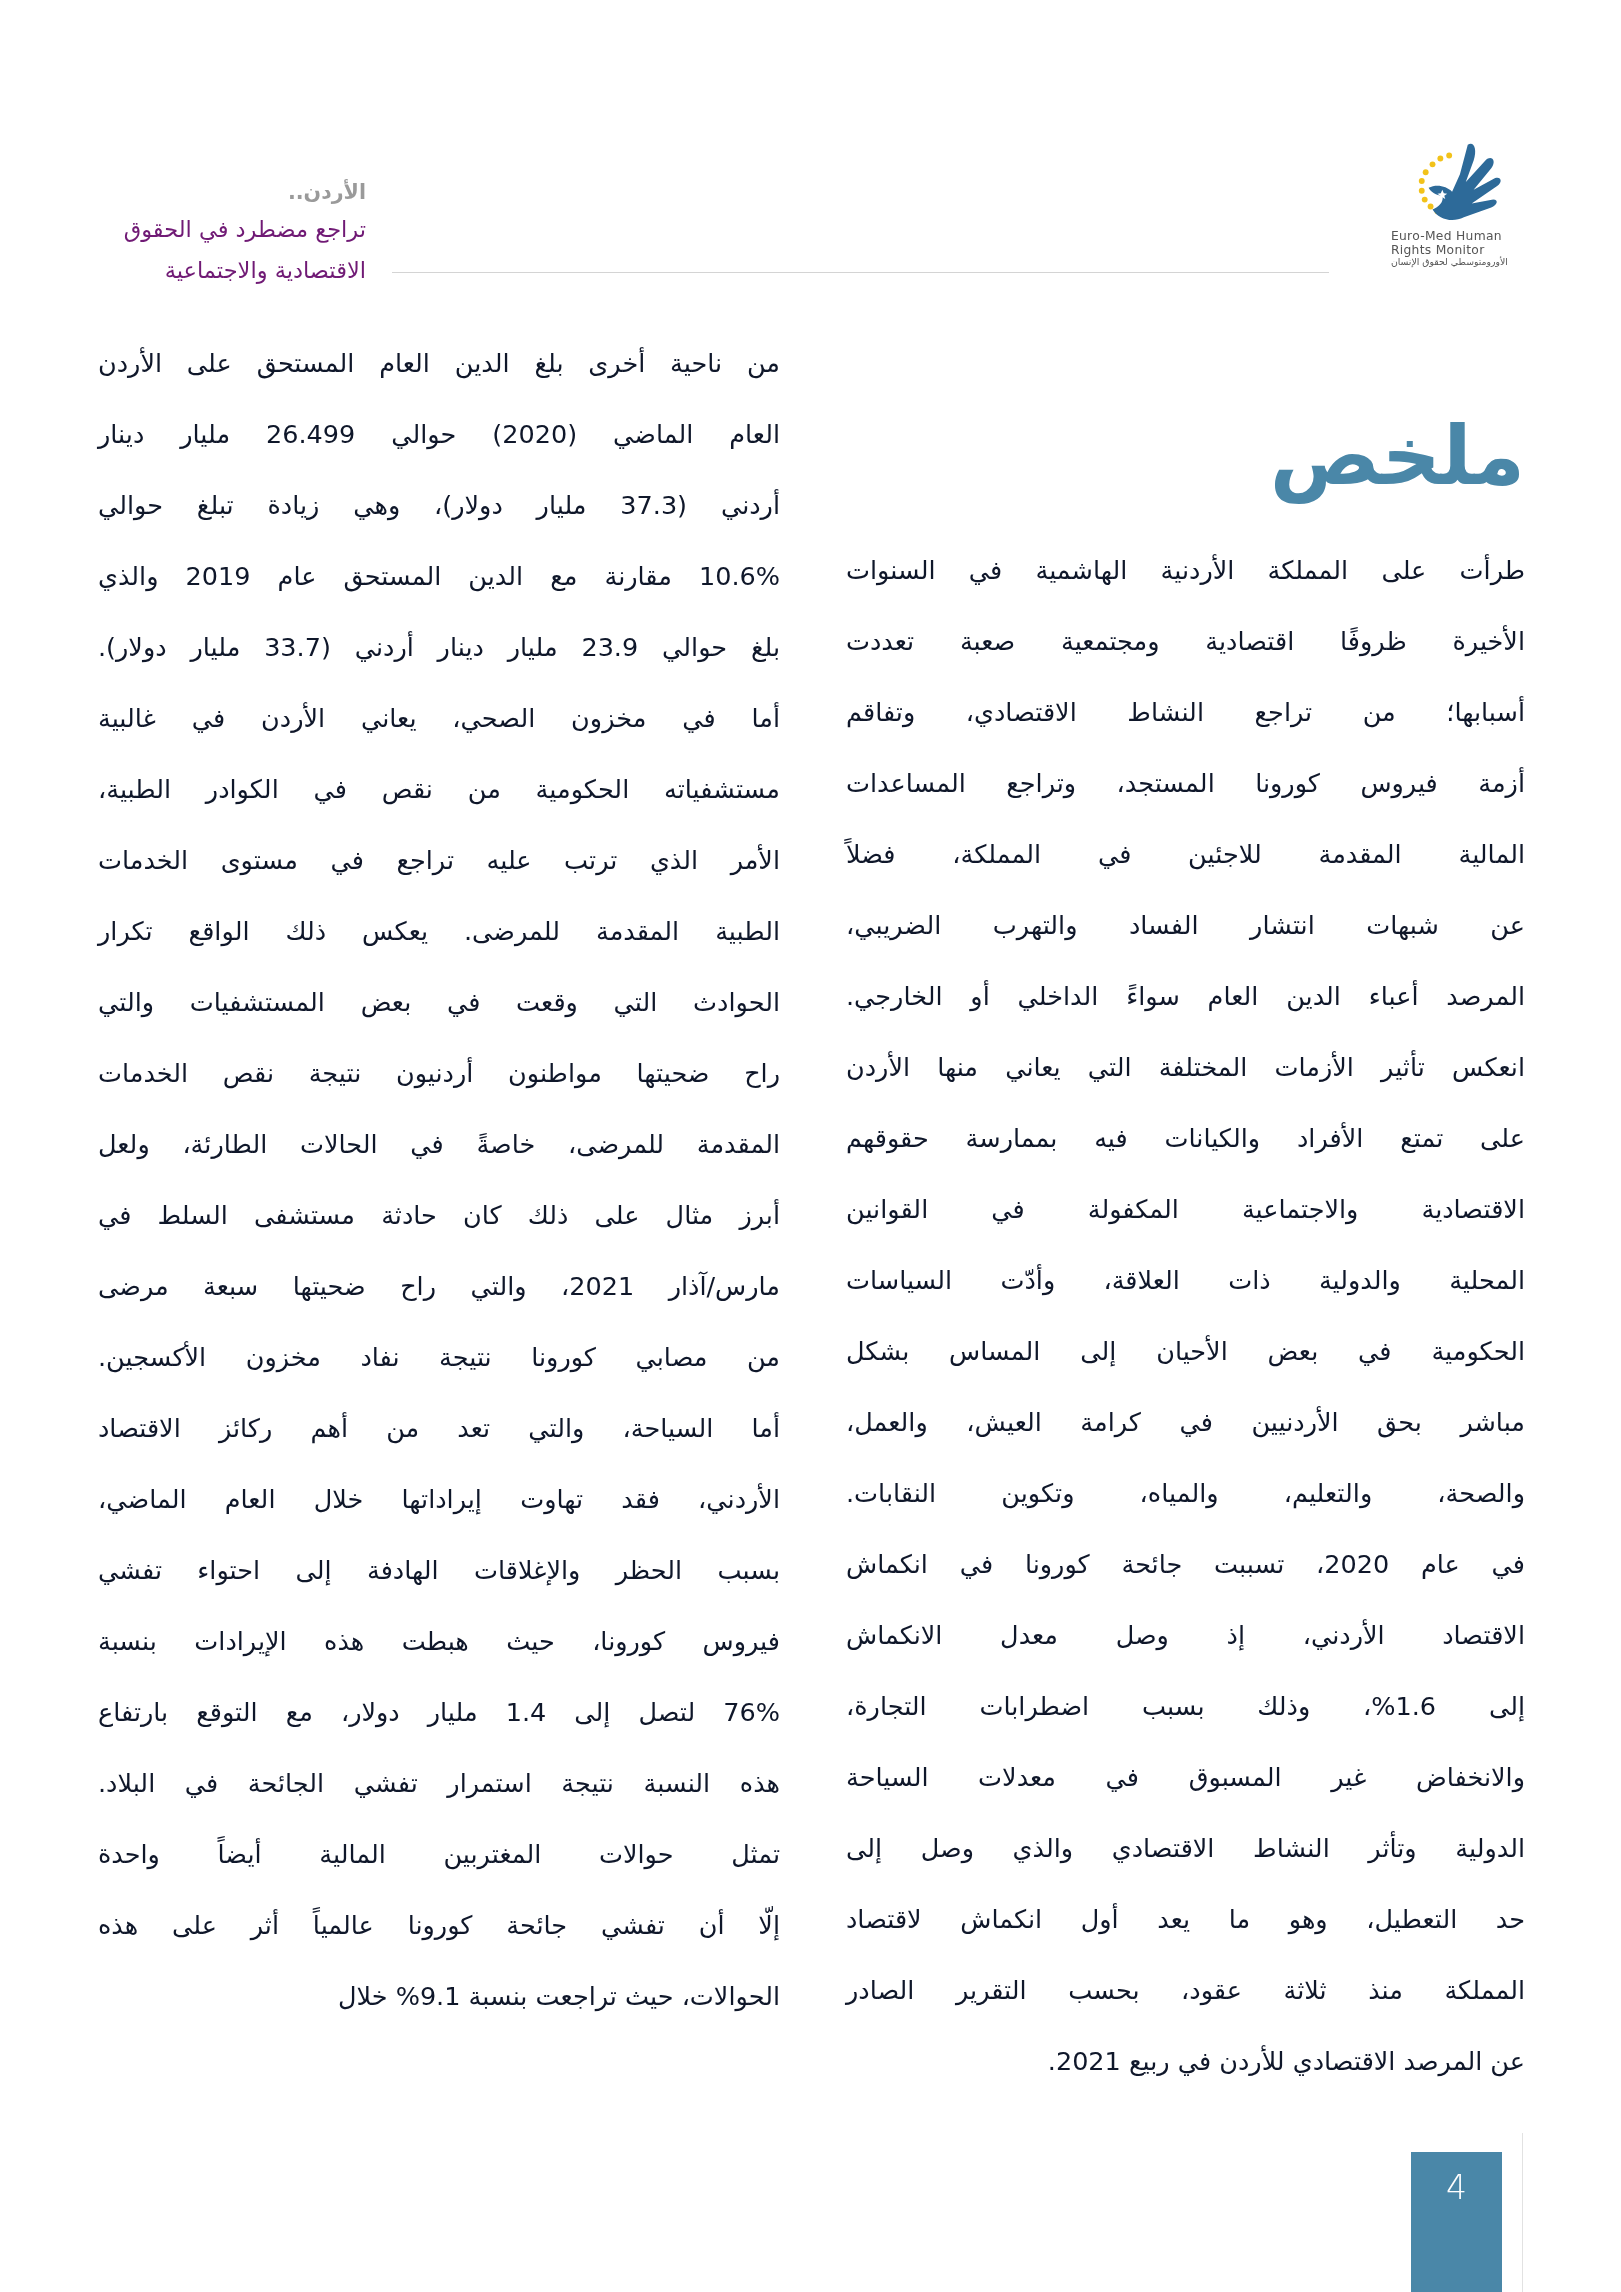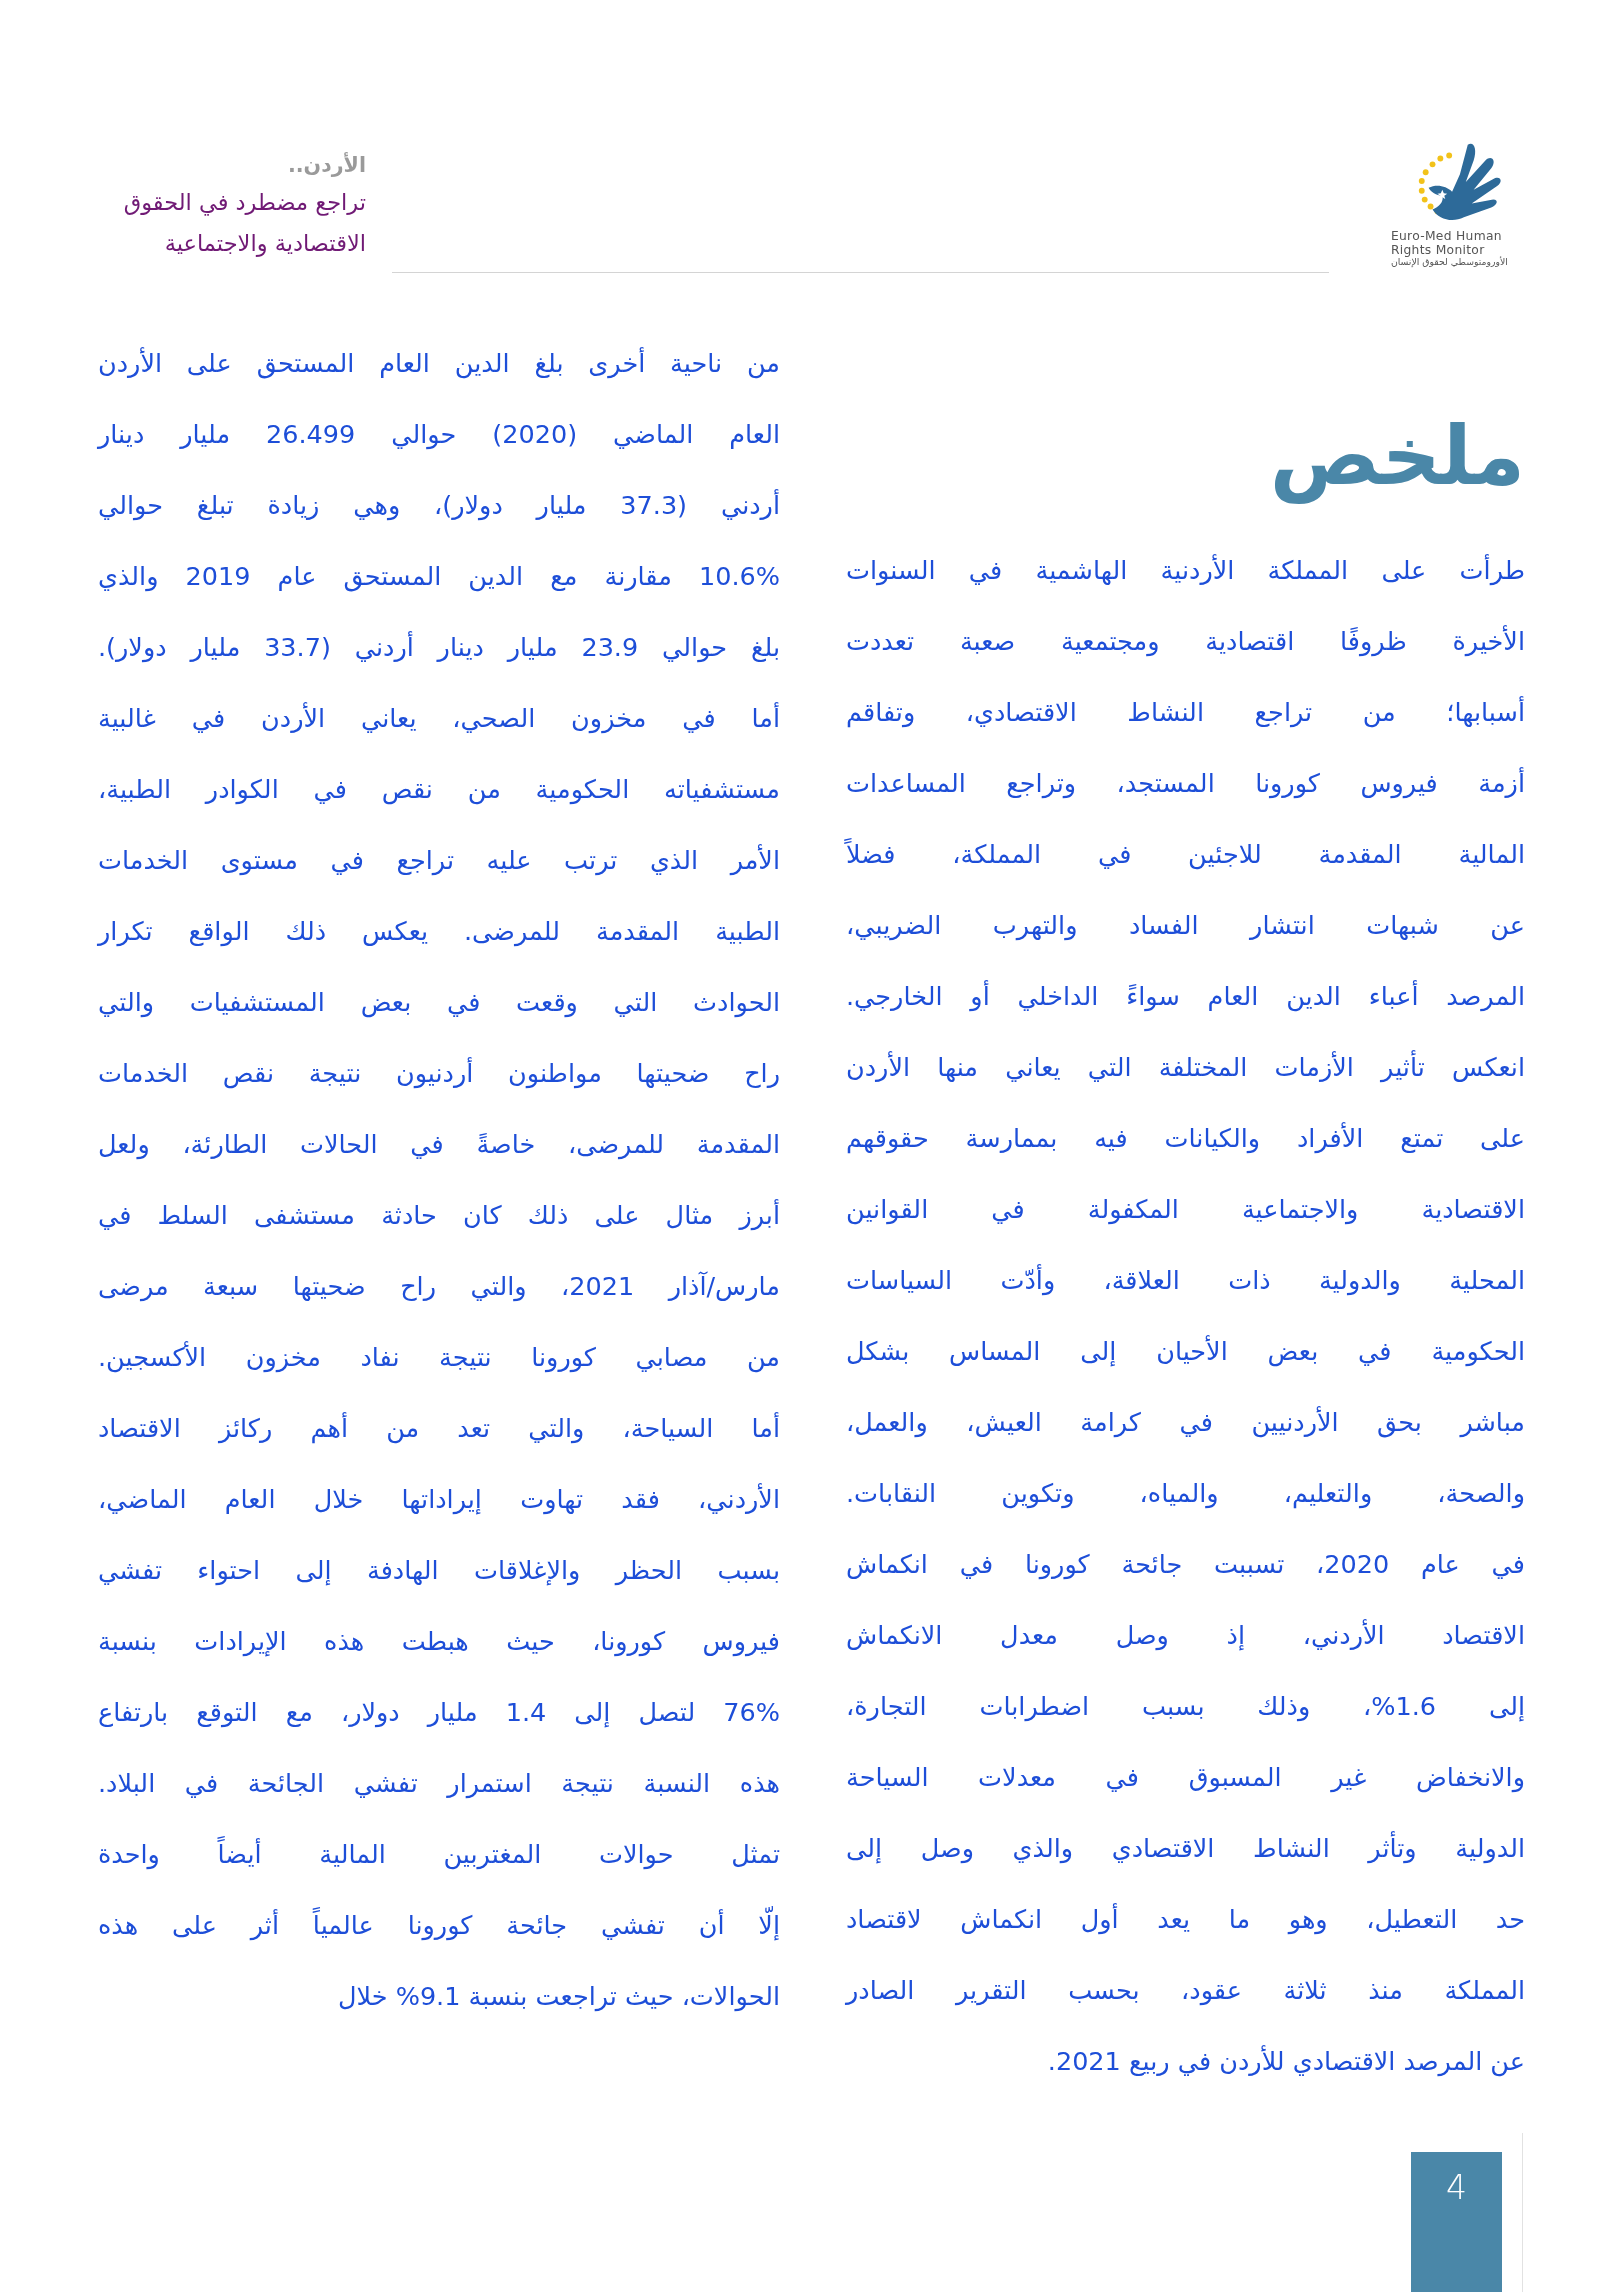--- a/index.html
+++ b/index.html
@@ -41,21 +41,21 @@
     .logo-ar {
       font-size: 9.3px;
       display: block;
       direction: rtl;
       text-align: left;
       width: 125px;
     }
     .header-title {
       position: absolute;
       right: 1255px;
-      top: 149px;
+      top: 176px;
       direction: rtl;
       width: 294px;
     }
     .header-title .h1 {
       font-family: "DejaVu Sans", sans-serif;
       font-weight: bold;
       font-size: 20.6px;
       color: #9a9a9a;
       line-height: 33px;
     }
@@ -82,21 +82,21 @@
       color: #4a87a8;
       direction: rtl;
       line-height: 118px;
     }
     .column {
       position: absolute;
       direction: rtl;
       text-align: justify;
       text-align-last: justify;
       font-size: 25.5px;
-      color: #1d4ed8;
+      color: #0f172a;
     }
     .column .line {
       display: block;
       height: 71px;
       line-height: 71px;
       white-space: nowrap;
       text-align: justify;
       text-align-last: justify;
     }
     .col-right {

